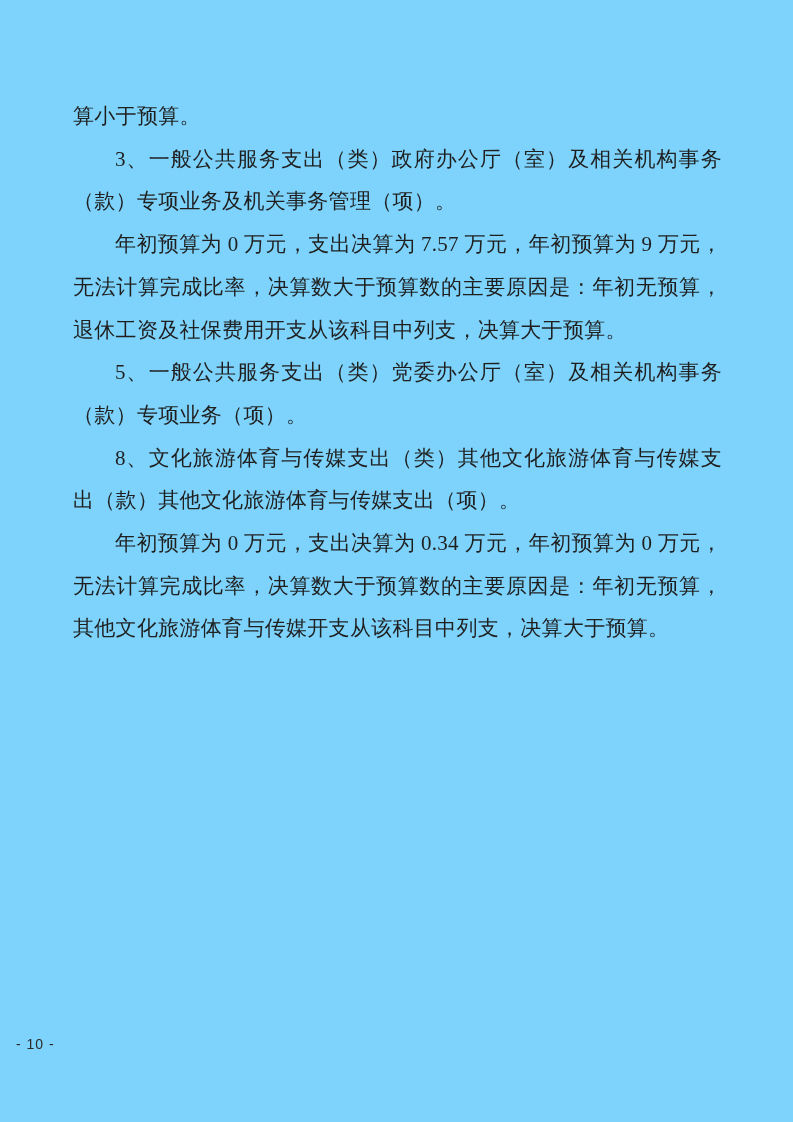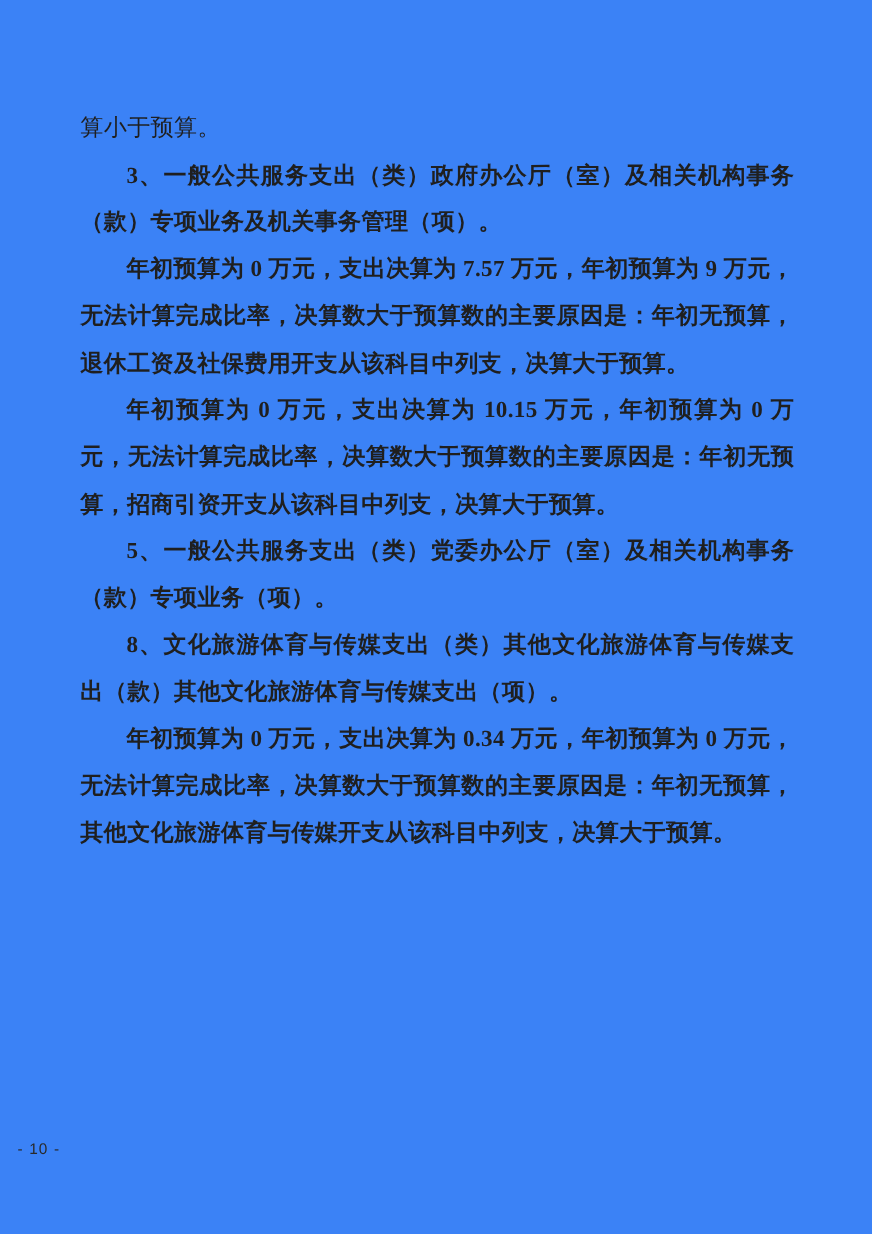--- a/index.html
+++ b/index.html
@@ -9,40 +9,39 @@
   body {
     width: 793px;
     height: 1122px;
     background: #ffffff;
     position: relative;
     overflow: hidden;
   }
   .page {
     position: absolute;
     inset: 0;
-    background: #3b82f6;
+    background: #7dd3fc;
   }
   .content {
     position: absolute;
     top: 95px;
     left: 73px;
     width: 649px;
   }
   p.para {
     font-family: "Liberation Serif", serif;
     font-size: 21px;
     line-height: 42.7px;
     color: #1f1f1f;
     margin: 0;
     text-align: justify;
     letter-spacing: 0.3px;
   }
   p.para.indent {
     text-indent: 2em;
-    font-weight: bold;
   }
   .footer {
     position: absolute;
     top: 1036px;
     left: 16px;
     width: 100%;
     text-align: left;
     font-family: "Liberation Sans", sans-serif;
     font-size: 14px;
     color: #2a2a2a;
@@ -50,19 +49,18 @@
   }
 </style>
 </head>
 <body>
 
 <div class="page">
   <div class="content">
     <p class="para">算小于预算。</p>
     <p class="para indent">3、一般公共服务支出（类）政府办公厅（室）及相关机构事务（款）专项业务及机关事务管理（项）。</p>
     <p class="para indent">年初预算为 0 万元，支出决算为 7.57 万元，年初预算为 9 万元，无法计算完成比率，决算数大于预算数的主要原因是：年初无预算，退休工资及社保费用开支从该科目中列支，决算大于预算。</p>
-    <p class="para indent">年初预算为 0 万元，支出决算为 10.15 万元，年初预算为 0 万元，无法计算完成比率，决算数大于预算数的主要原因是：年初无预算，招商引资开支从该科目中列支，决算大于预算。</p>
     <p class="para indent">5、一般公共服务支出（类）党委办公厅（室）及相关机构事务（款）专项业务（项）。</p>
     <p class="para indent">8、文化旅游体育与传媒支出（类）其他文化旅游体育与传媒支出（款）其他文化旅游体育与传媒支出（项）。</p>
     <p class="para indent">年初预算为 0 万元，支出决算为 0.34 万元，年初预算为 0 万元，无法计算完成比率，决算数大于预算数的主要原因是：年初无预算，其他文化旅游体育与传媒开支从该科目中列支，决算大于预算。</p>
   </div>
   <div class="footer">- 10 -</div>
 </div>
 
 </body></html>

